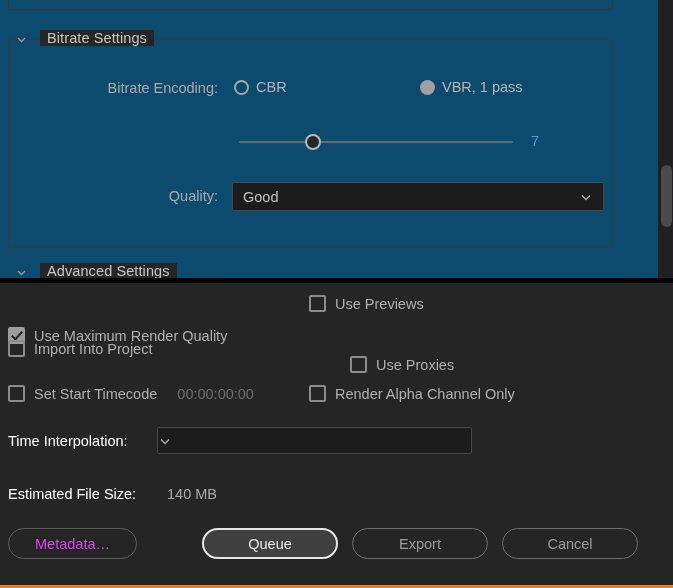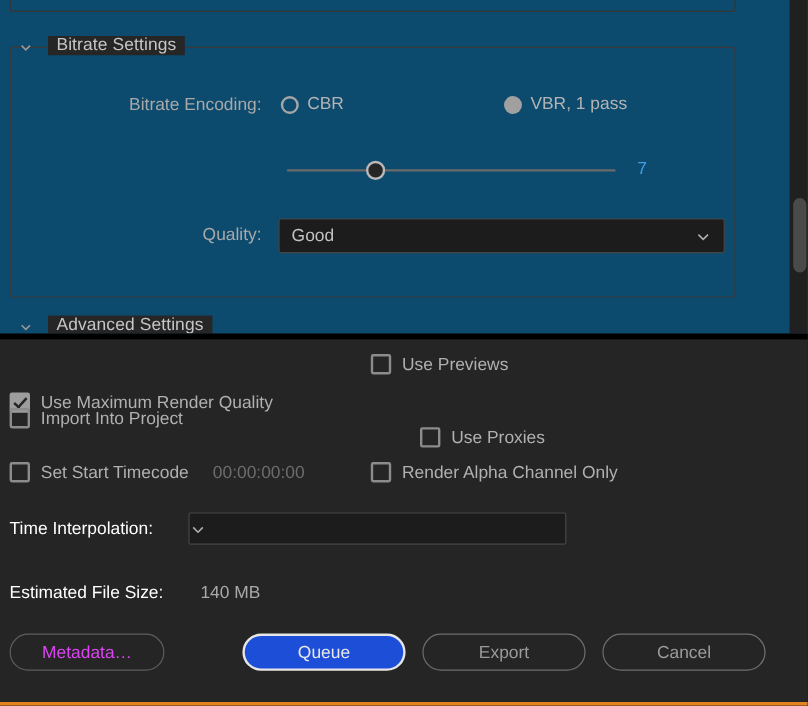--- a/index.html
+++ b/index.html
@@ -280,21 +280,21 @@
     font-size: 14.5px;
     background: #252525;
     border: 1px solid #6f6f6f;
     color: #9b9b9b;
     cursor: default;
     white-space: nowrap;
   }
   .btn.focused {
     border: 2px solid #e6e6e6;
     color: #e8e8e8;
-    background: #1d4ed8;
+    background: #404040;
   }
   .btn.dim {
     border-color: #5e5e5e;
     color: #d946ef;
   }
 
   .accent-line {
     position: absolute;
     left: 0;
     bottom: 0;

